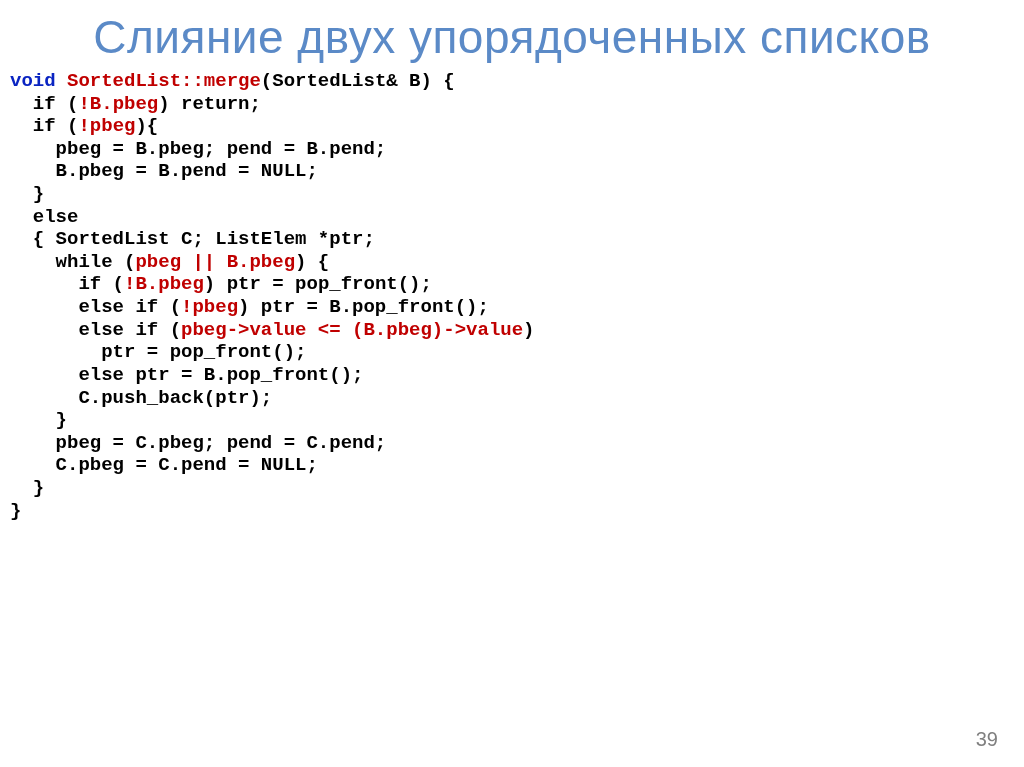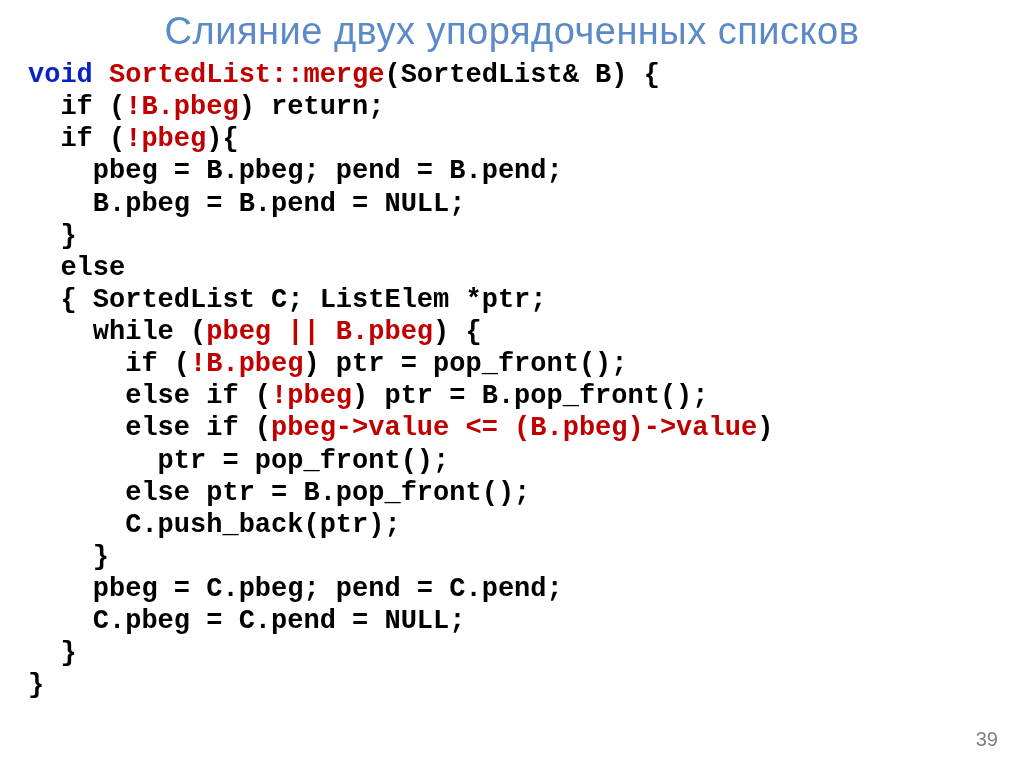--- a/index.html
+++ b/index.html
@@ -13,34 +13,34 @@
   }
   .slide {
     position: relative;
     width: 1024px;
     height: 767px;
     box-sizing: border-box;
   }
   .title {
     text-align: center;
     color: #5b8ac7;
-    font-size: 38px;
+    font-size: 46px;
     font-weight: 400;
     padding-top: 10px;
     padding-bottom: 6px;
     letter-spacing: 0.5px;
   }
   .code {
     font-family: "Courier New", Courier, monospace;
-    font-size: 27px;
+    font-size: 19px;
     line-height: 1.19;
     font-weight: bold;
     white-space: pre;
     color: #000;
-    padding-left: 28px;
+    padding-left: 10px;
   }
   .kw   { color: #0a24c2; }         
   .em   { color: #c00000; }      
   .pagenum {
     position: absolute;
     right: 26px;
     bottom: 16px;
     font-size: 20px;
     color: #808080;
     font-family: Arial, Helvetica, sans-serif;

